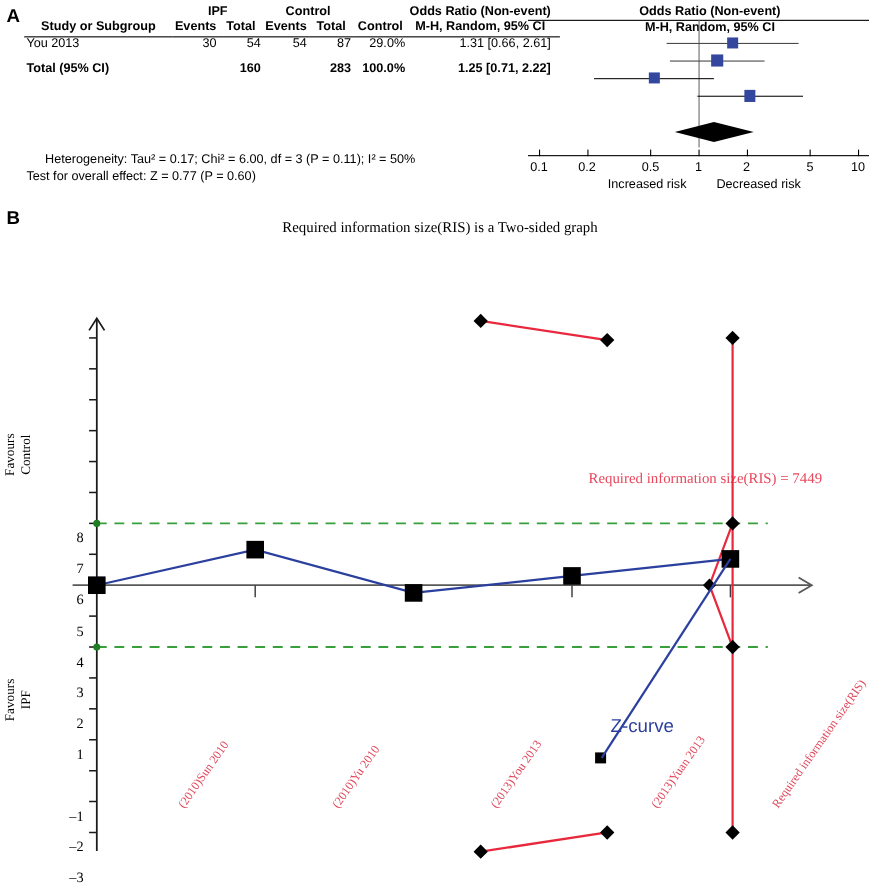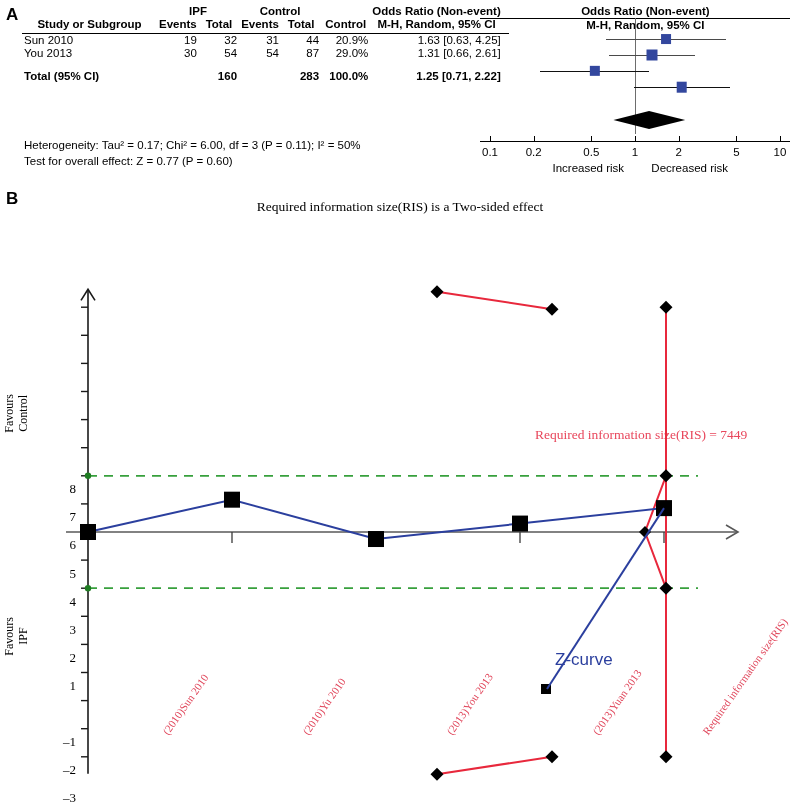--- a/index.html
+++ b/index.html
@@ -58,21 +58,21 @@
   .col-or     { width: 128px; text-align: right; padding-right: 8px !important; }
   .col-plot   { width: 300px; }
   .row-total td { font-weight: bold; padding-top: 9px; }
   .row-events td { padding-top: 0px; }
   .fp-foot {
     position: absolute;
     left: 24px;
     font-size: 11.5px;
     white-space: nowrap;
   }
-  #fp-het  { top: 139px; }
+  #fp-het  { top: 139px; margin-left: 17px; }
   #fp-test { top: 155px; }
 
   
   #fp-graph {
     position: absolute;
     left: 480px; top: 18px;
     width: 310px; height: 160px;
   }
   #fp-graph .topline {
     position: absolute; left: 0; top: 0;
@@ -226,30 +226,20 @@
         <td class="col-study">Study or Subgroup</td>
         <td class="col-num">Events</td>
         <td class="col-num">Total</td>
         <td class="col-num">Events</td>
         <td class="col-num">Total</td>
         <td class="col-weight">Control</td>
         <td class="col-or" style="text-align:center">M-H, Random, 95% CI</td>
         <td class="col-plot nb">M-H, Random, 95% CI</td>
       </tr>
 
-      <tr>
-        <td class="col-study">Sun 2010</td>
-        <td class="col-num">19</td>
-        <td class="col-num">32</td>
-        <td class="col-num">31</td>
-        <td class="col-num">44</td>
-        <td class="col-weight">20.9%</td>
-        <td class="col-or">1.63 [0.63, 4.25]</td>
-        <td class="col-plot"></td>
-      </tr>
       <tr>
         <td class="col-study">You 2013</td>
         <td class="col-num">30</td>
         <td class="col-num">54</td>
         <td class="col-num">54</td>
         <td class="col-num">87</td>
         <td class="col-weight">29.0%</td>
         <td class="col-or">1.31 [0.66, 2.61]</td>
         <td class="col-plot"></td>
       </tr>
@@ -305,21 +295,21 @@
       </div>
     <div class="fp-axistitle" id="fp-title-left" style="left: 108.325px;">Increased risk</div>
     <div class="fp-axistitle" id="fp-title-right" style="left: 209.675px;">Decreased risk</div>
   </div>
 </div>
 
 <div id="panel-b">
 
   <div class="panel-letter" id="panel-b-letter" style="left:6px; top:8px;">B</div>
 
-  <div id="tsa-title">Required information size(RIS) is a Two-sided effect</div>
+  <div id="tsa-title">Required information size(RIS) is a Two-sided graph</div>
 
 
   <div class="side-label" id="favours-control">Favours<br>Control</div>
   <div class="side-label" id="favours-ipf">Favours<br>IPF</div>
 
   <div id="ris-annotation">Required information size(RIS) = 7449</div>
 
   <div id="zcurve-legend-marker"></div>
   <div id="zcurve-label">Z-curve</div>
 

